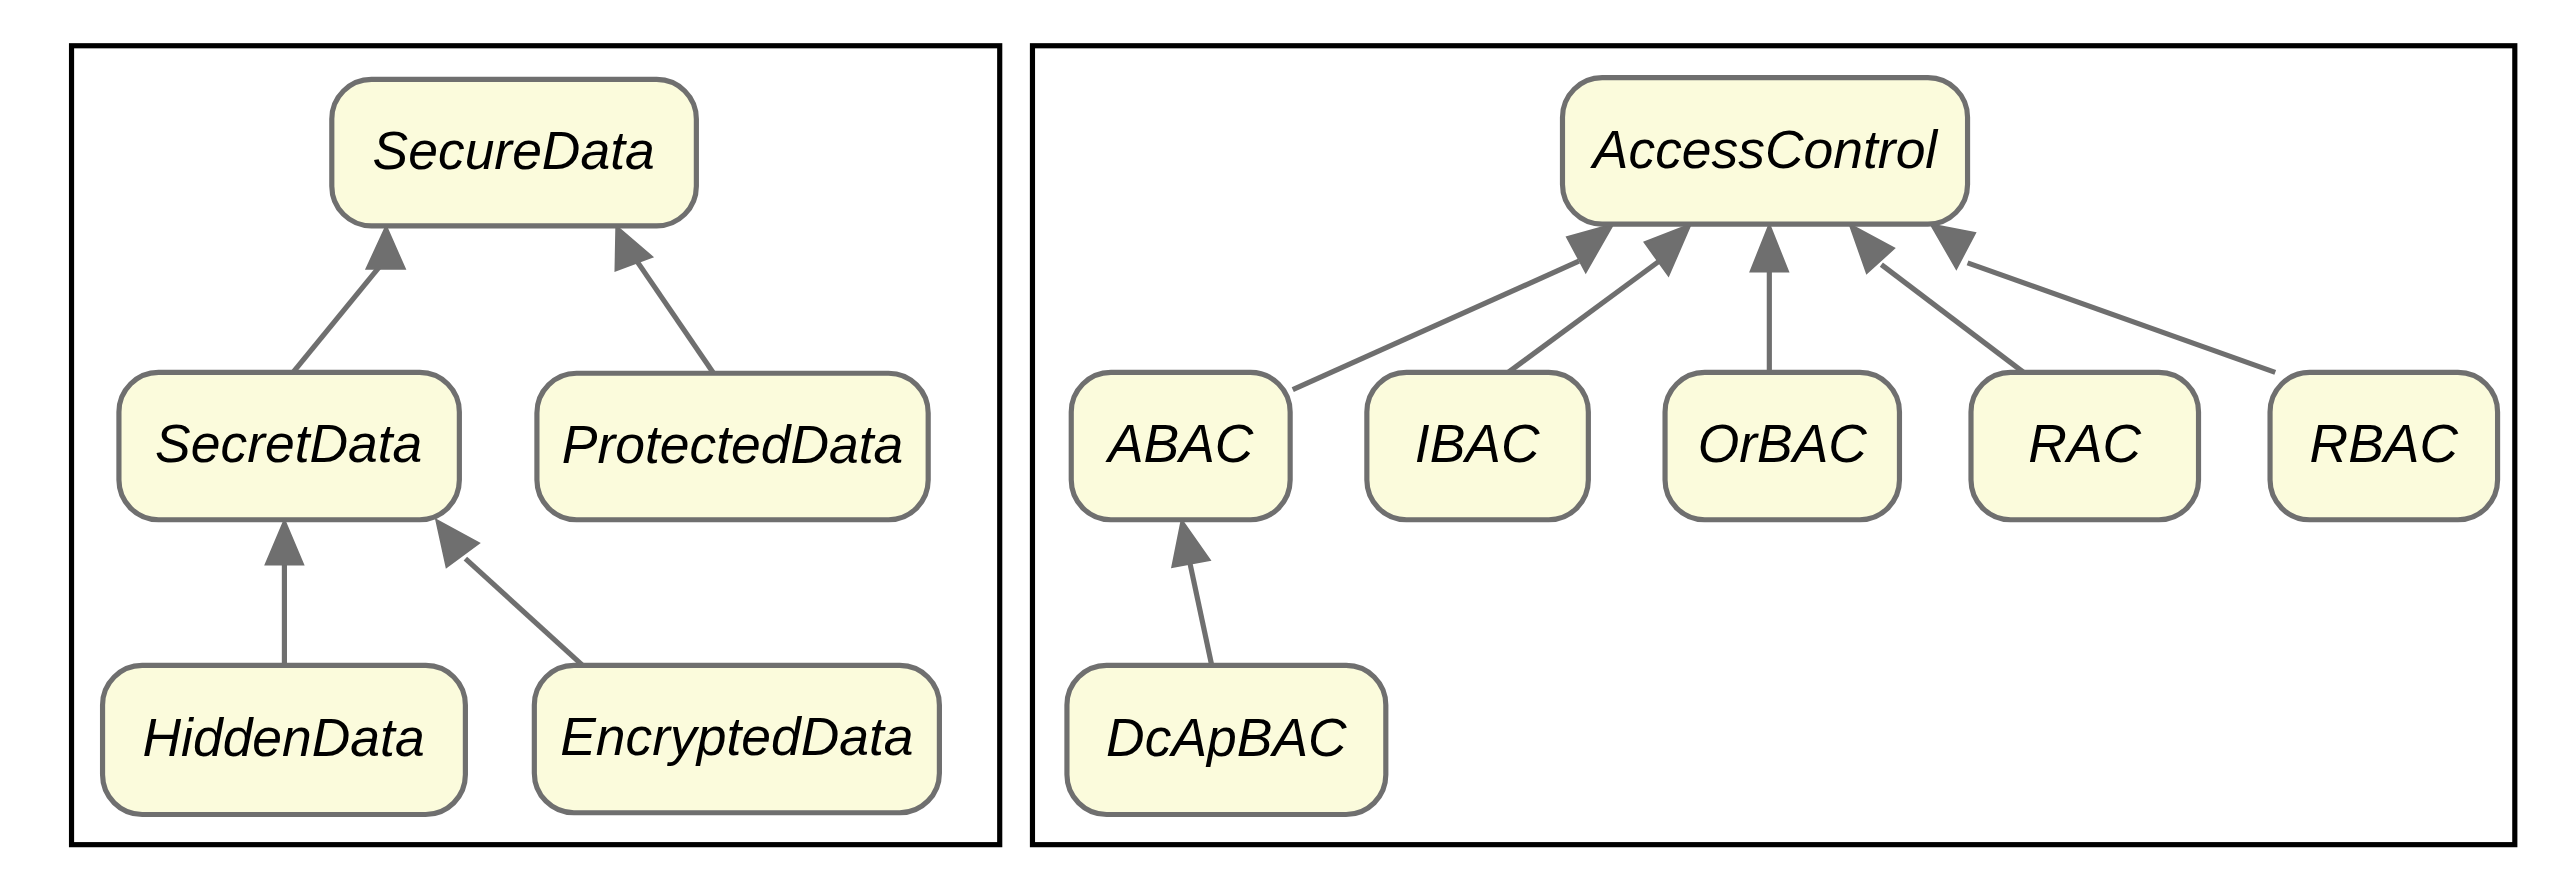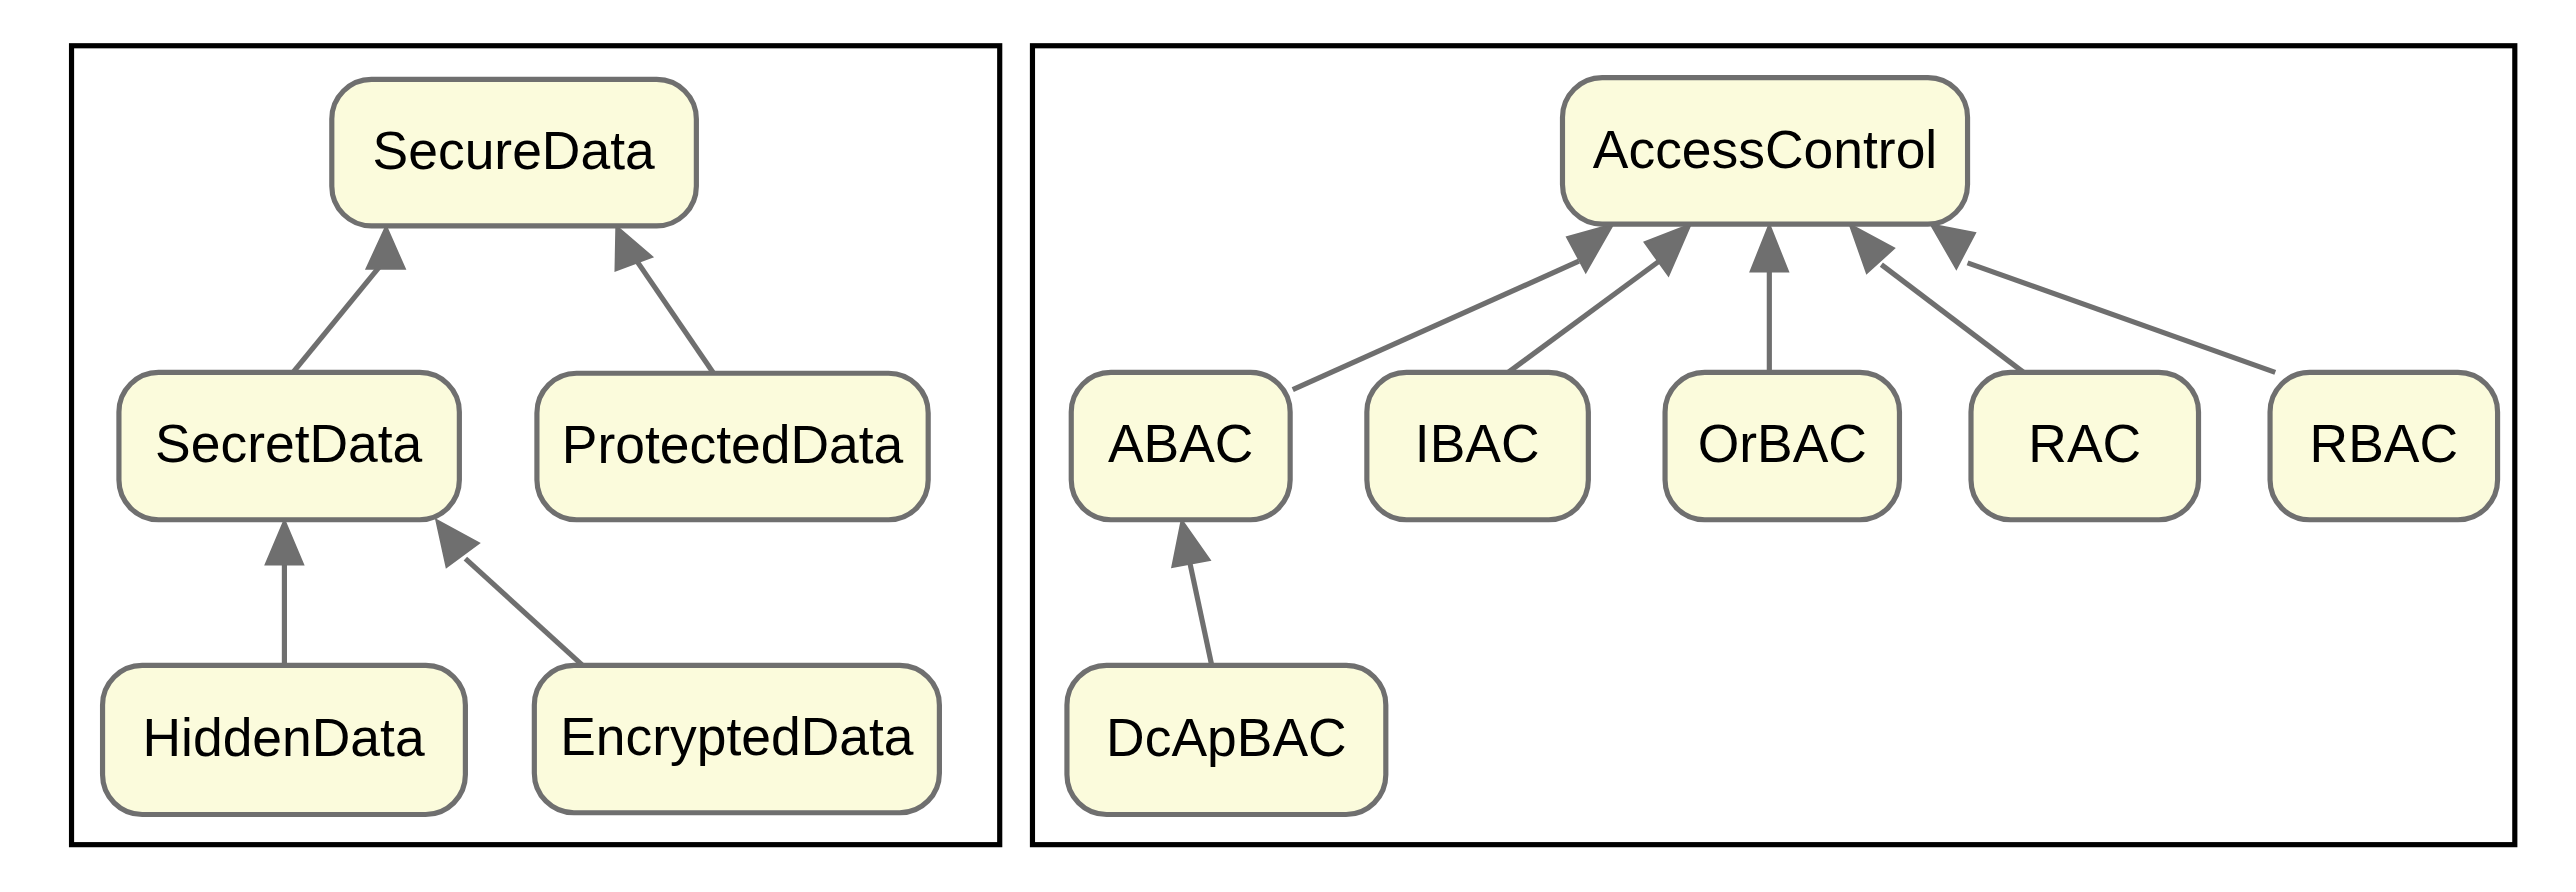--- a/index.html
+++ b/index.html
@@ -11,20 +11,21 @@
     width: 2576px;
     height: 893px;
     font-family: "Liberation Sans", sans-serif;
     overflow: hidden;
   }
   #diagram-root {
     position: relative;
     width: 2220px;
     height: 893px;
     background: #ffffff;
+    font-style: italic;
   }
   svg#diagram-canvas {
     display: block;
     width: 2576px;
     height: 893px;
   }
   .cluster-frame {
     fill: #ffffff;
     stroke: #000000;
     stroke-width: 6;

